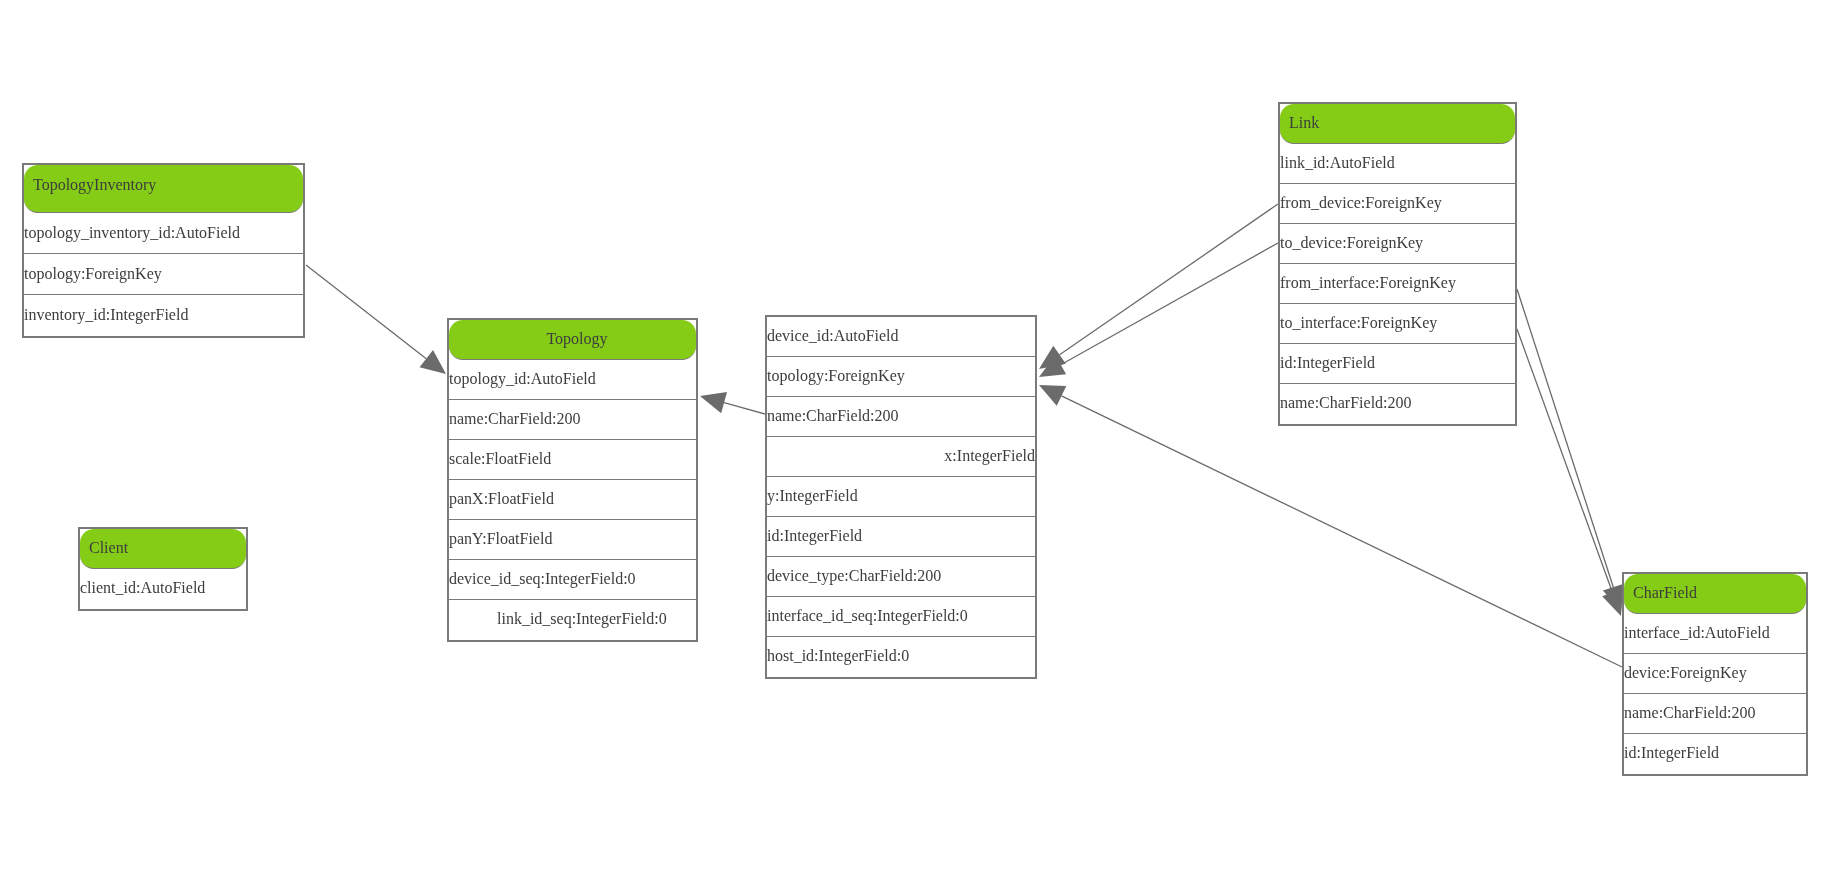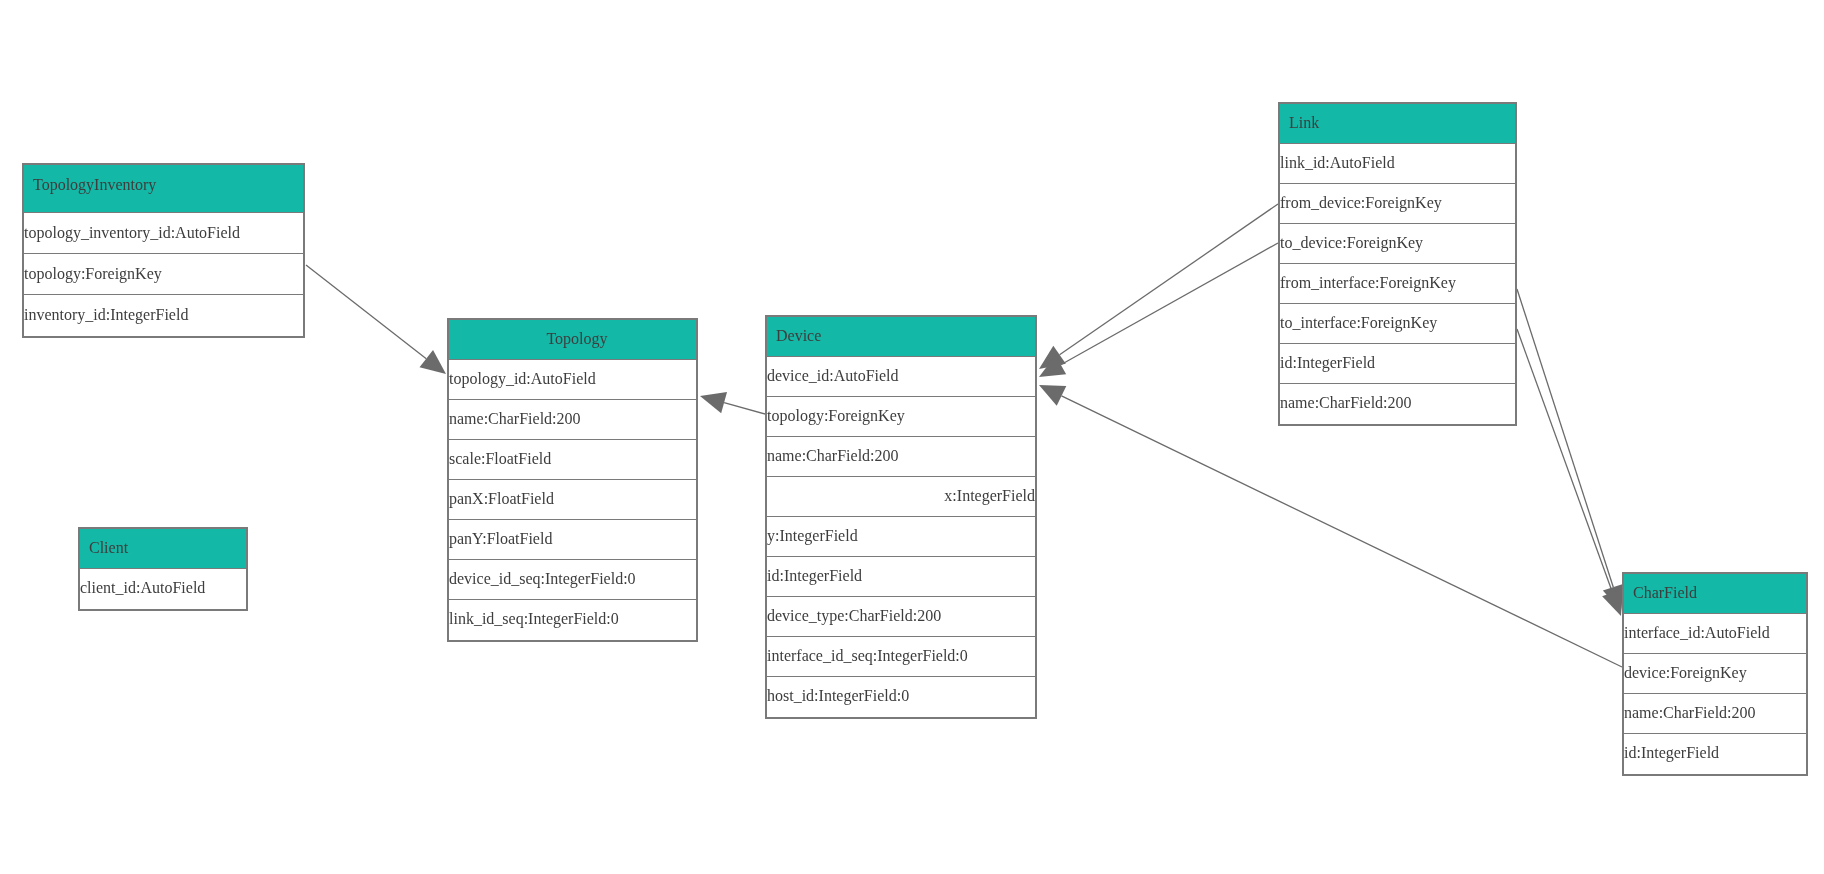--- a/index.html
+++ b/index.html
@@ -18,25 +18,26 @@
     width:1824px; height:874px;
   }
   .entity {
     position:absolute;
     background:#ffffff;
     border:2px solid #7a7a7a;
     color:#3d3d3d;
     font-size:16px;
   }
   .thead {
-    background:#14b8a6;
+    background:#84cc16;
     border-bottom:1px solid #7a7a7a;
     padding-left:9px;
     white-space:nowrap;
     overflow:hidden;
+    border-radius:14px;
   }
   .trow {
     border-bottom:1px solid #7a7a7a;
     white-space:nowrap;
     overflow:hidden;
     background:#ffffff;
   }
   .trow:last-child { border-bottom:none; }
 </style>
 </head>
@@ -80,28 +81,27 @@
       <div class="trow" style="height: 41px; line-height: 39px;">inventory_id:IntegerField</div>
     </div>
     <div class="entity" style="left: 447px; top: 318px; width: 251px;">
       <div class="thead" style="height: 40px; line-height: 38px; text-align: center;">Topology</div>
       <div class="trow" style="height: 40px; line-height: 38px;">topology_id:AutoField</div>
       <div class="trow" style="height: 40px; line-height: 38px;">name:CharField:200</div>
       <div class="trow" style="height: 40px; line-height: 38px;">scale:FloatField</div>
       <div class="trow" style="height: 40px; line-height: 38px;">panX:FloatField</div>
       <div class="trow" style="height: 40px; line-height: 38px;">panY:FloatField</div>
       <div class="trow" style="height: 40px; line-height: 38px;">device_id_seq:IntegerField:0</div>
-      <div class="trow" style="height: 40px; line-height: 38px;">link_id_seq:IntegerField:0</div>
+      <div class="trow" style="height: 40px; line-height: 38px; margin-left: 48px;">link_id_seq:IntegerField:0</div>
     </div>
     <div class="entity" style="left: 78px; top: 527px; width: 170px;">
       <div class="thead" style="height: 40px; line-height: 38px;">Client</div>
       <div class="trow" style="height: 40px; line-height: 38px;">client_id:AutoField</div>
     </div>
     <div class="entity" style="left: 765px; top: 315px; width: 272px;">
-      <div class="thead" style="height: 40px; line-height: 38px;">Device</div>
       <div class="trow" style="height: 40px; line-height: 38px;">device_id:AutoField</div>
       <div class="trow" style="height: 40px; line-height: 38px;">topology:ForeignKey</div>
       <div class="trow" style="height: 40px; line-height: 38px;">name:CharField:200</div>
       <div class="trow" style="height: 40px; line-height: 38px; text-align: right;">x:IntegerField</div>
       <div class="trow" style="height: 40px; line-height: 38px;">y:IntegerField</div>
       <div class="trow" style="height: 40px; line-height: 38px;">id:IntegerField</div>
       <div class="trow" style="height: 40px; line-height: 38px;">device_type:CharField:200</div>
       <div class="trow" style="height: 40px; line-height: 38px;">interface_id_seq:IntegerField:0</div>
       <div class="trow" style="height: 40px; line-height: 38px;">host_id:IntegerField:0</div>
     </div>

